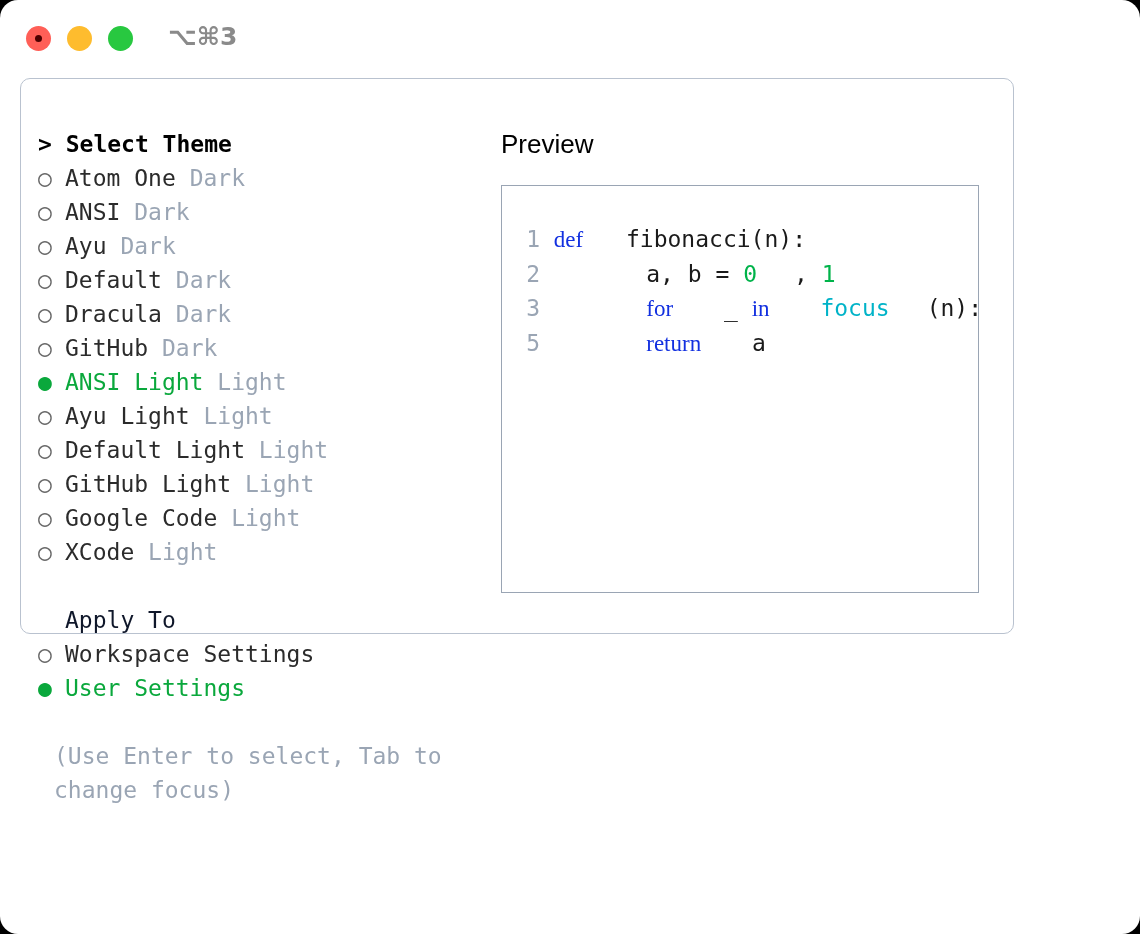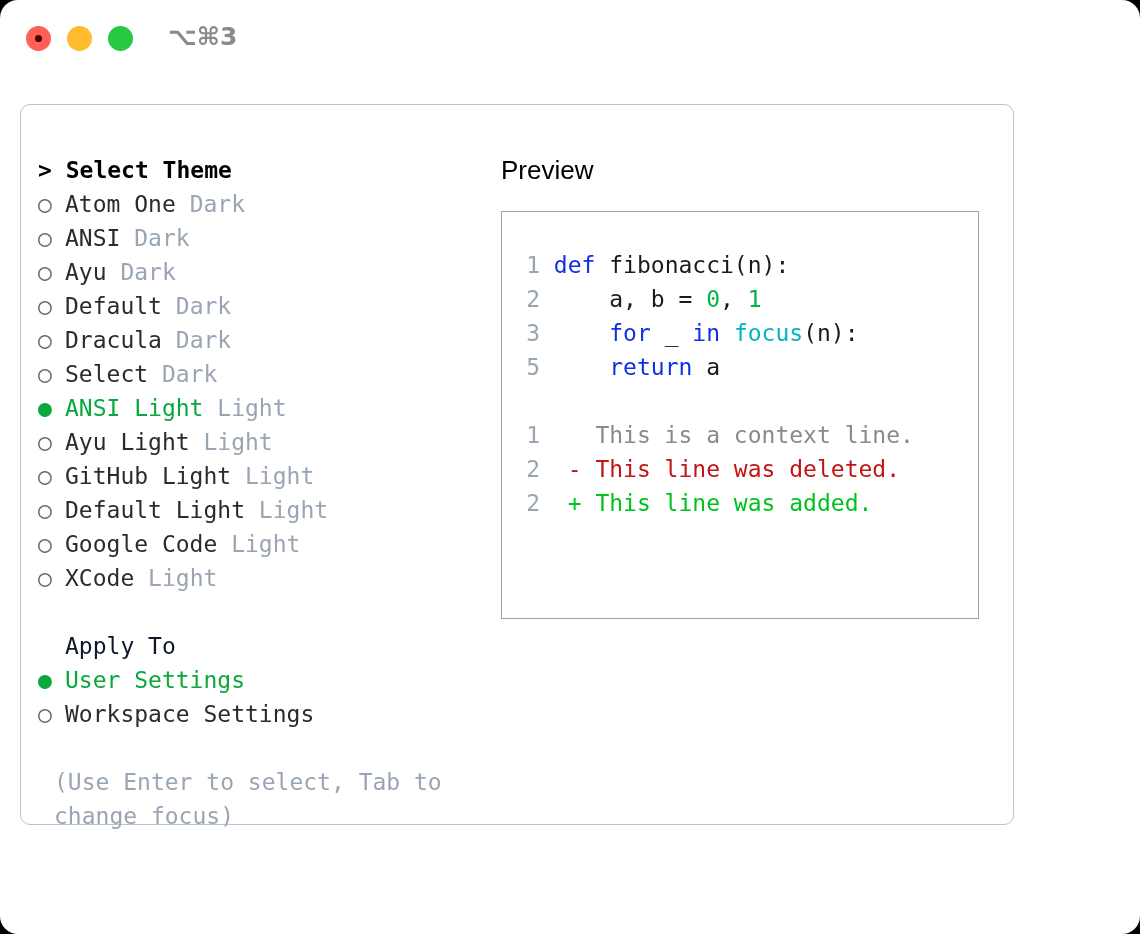--- a/index.html
+++ b/index.html
@@ -59,23 +59,23 @@
     font-weight: bold;
     color: #8a8a8a;
     letter-spacing: 0px;
     white-space: pre;
   }
 
   
   .panel {
     position: absolute;
     left: 20px;
-    top: 104px;
+    top: 78px;
     width: 994px;
-    height: 721px;
+    height: 556px;
     border: 1.5px solid #b9c2cf;
     border-radius: 10px;
     box-sizing: border-box;
     background: #ffffff;
   }
 
   .cols {
     position: absolute;
     left: 0; top: 0;
     width: 100%; height: 100%;
@@ -161,24 +161,24 @@
     line-height: 34px;
     white-space: pre;
     color: #1a1a1a;
   }
   .ln {
     display: inline-block;
     width: 28px;
     text-align: right;
     color: #9aa5b4;
   }
-  .tk-kw  { color: #1230e0; }
+  .tk-kw  { color: #1230e0; font-family: Liberation Serif, serif; }
   .tk-fn  { color: #00b3c8; }
   .tk-num { color: #00b34a; }
-  .tk-pl  { color: #1a1a1a; }
+  .tk-pl  { color: #1a1a1a; margin-left: 37px; }
 
   .diff-ctx { color: #8a8a8a; }
   .diff-del { color: #c01515; }
   .diff-add { color: #00c21e; }
 
   .code-gap { height: 34px; }
 </style>
 </head>
 <body>
 
@@ -195,51 +195,46 @@
     <div class="cols">
 
       <div class="left-col">
         <div class="tui-line section-title">&gt; Select Theme</div>
         <div id="theme-list">
             <div class="tui-line"><span class="marker marker-off">○ </span><span class="theme-name">Atom One</span><span class="theme-kind"> Dark</span></div>
             <div class="tui-line"><span class="marker marker-off">○ </span><span class="theme-name">ANSI</span><span class="theme-kind"> Dark</span></div>
             <div class="tui-line"><span class="marker marker-off">○ </span><span class="theme-name">Ayu</span><span class="theme-kind"> Dark</span></div>
             <div class="tui-line"><span class="marker marker-off">○ </span><span class="theme-name">Default</span><span class="theme-kind"> Dark</span></div>
             <div class="tui-line"><span class="marker marker-off">○ </span><span class="theme-name">Dracula</span><span class="theme-kind"> Dark</span></div>
-            <div class="tui-line"><span class="marker marker-off">○ </span><span class="theme-name">Select</span><span class="theme-kind"> Dark</span></div>
+            <div class="tui-line"><span class="marker marker-off">○ </span><span class="theme-name">GitHub</span><span class="theme-kind"> Dark</span></div>
             <div class="tui-line"><span class="marker marker-on">● </span><span class="theme-name sel">ANSI Light</span><span class="theme-kind"> Light</span></div>
             <div class="tui-line"><span class="marker marker-off">○ </span><span class="theme-name">Ayu Light</span><span class="theme-kind"> Light</span></div>
+            <div class="tui-line"><span class="marker marker-off">○ </span><span class="theme-name">Default Light</span><span class="theme-kind"> Light</span></div>
             <div class="tui-line"><span class="marker marker-off">○ </span><span class="theme-name">GitHub Light</span><span class="theme-kind"> Light</span></div>
-            <div class="tui-line"><span class="marker marker-off">○ </span><span class="theme-name">Default Light</span><span class="theme-kind"> Light</span></div>
             <div class="tui-line"><span class="marker marker-off">○ </span><span class="theme-name">Google Code</span><span class="theme-kind"> Light</span></div>
             <div class="tui-line"><span class="marker marker-off">○ </span><span class="theme-name">XCode</span><span class="theme-kind"> Light</span></div>
           </div>
         <div class="spacer-row"></div>
         <div class="tui-line"><span class="marker"> </span><span class="apply-head">Apply To</span></div>
         <div id="apply-list">
+            <div class="tui-line"><span class="marker marker-off">○ </span><span class="theme-name">Workspace Settings</span></div>
             <div class="tui-line"><span class="marker marker-on">● </span><span class="theme-name sel">User Settings</span></div>
-            <div class="tui-line"><span class="marker marker-off">○ </span><span class="theme-name">Workspace Settings</span></div>
           </div>
         <div class="spacer-row"></div>
         <div class="hint">(Use Enter to select, Tab to change focus)</div>
       </div>
 
       <div class="right-col">
         <div class="preview-label">Preview</div>
         <div class="preview-box">
           <div id="code-block">
               <div class="code-line"><span class="ln">1</span> <span class="tk-kw">def </span><span class="tk-pl">fibonacci(n):</span></div>
               <div class="code-line"><span class="ln">2</span> <span class="tk-pl">    a, b = </span><span class="tk-num">0</span><span class="tk-pl">, </span><span class="tk-num">1</span></div>
               <div class="code-line"><span class="ln">3</span> <span class="tk-pl">    </span><span class="tk-kw">for</span><span class="tk-pl"> _ </span><span class="tk-kw">in</span><span class="tk-pl"> </span><span class="tk-fn">focus</span><span class="tk-pl">(n):</span></div>
               <div class="code-line"><span class="ln">5</span> <span class="tk-pl">    </span><span class="tk-kw">return</span><span class="tk-pl"> a</span></div>
             </div>
           <div class="code-gap"></div>
-          <div id="diff-block">
-              <div class="code-line"><span class="ln">1</span><span class="diff-ctx">    This is a context line.</span></div>
-              <div class="code-line"><span class="ln">2</span><span class="diff-del">  - This line was deleted.</span></div>
-              <div class="code-line"><span class="ln">2</span><span class="diff-add">  + This line was added.</span></div>
-            </div>
         </div>
       </div>
 
     </div>
   </div>
 </div>
 
 </body></html>

